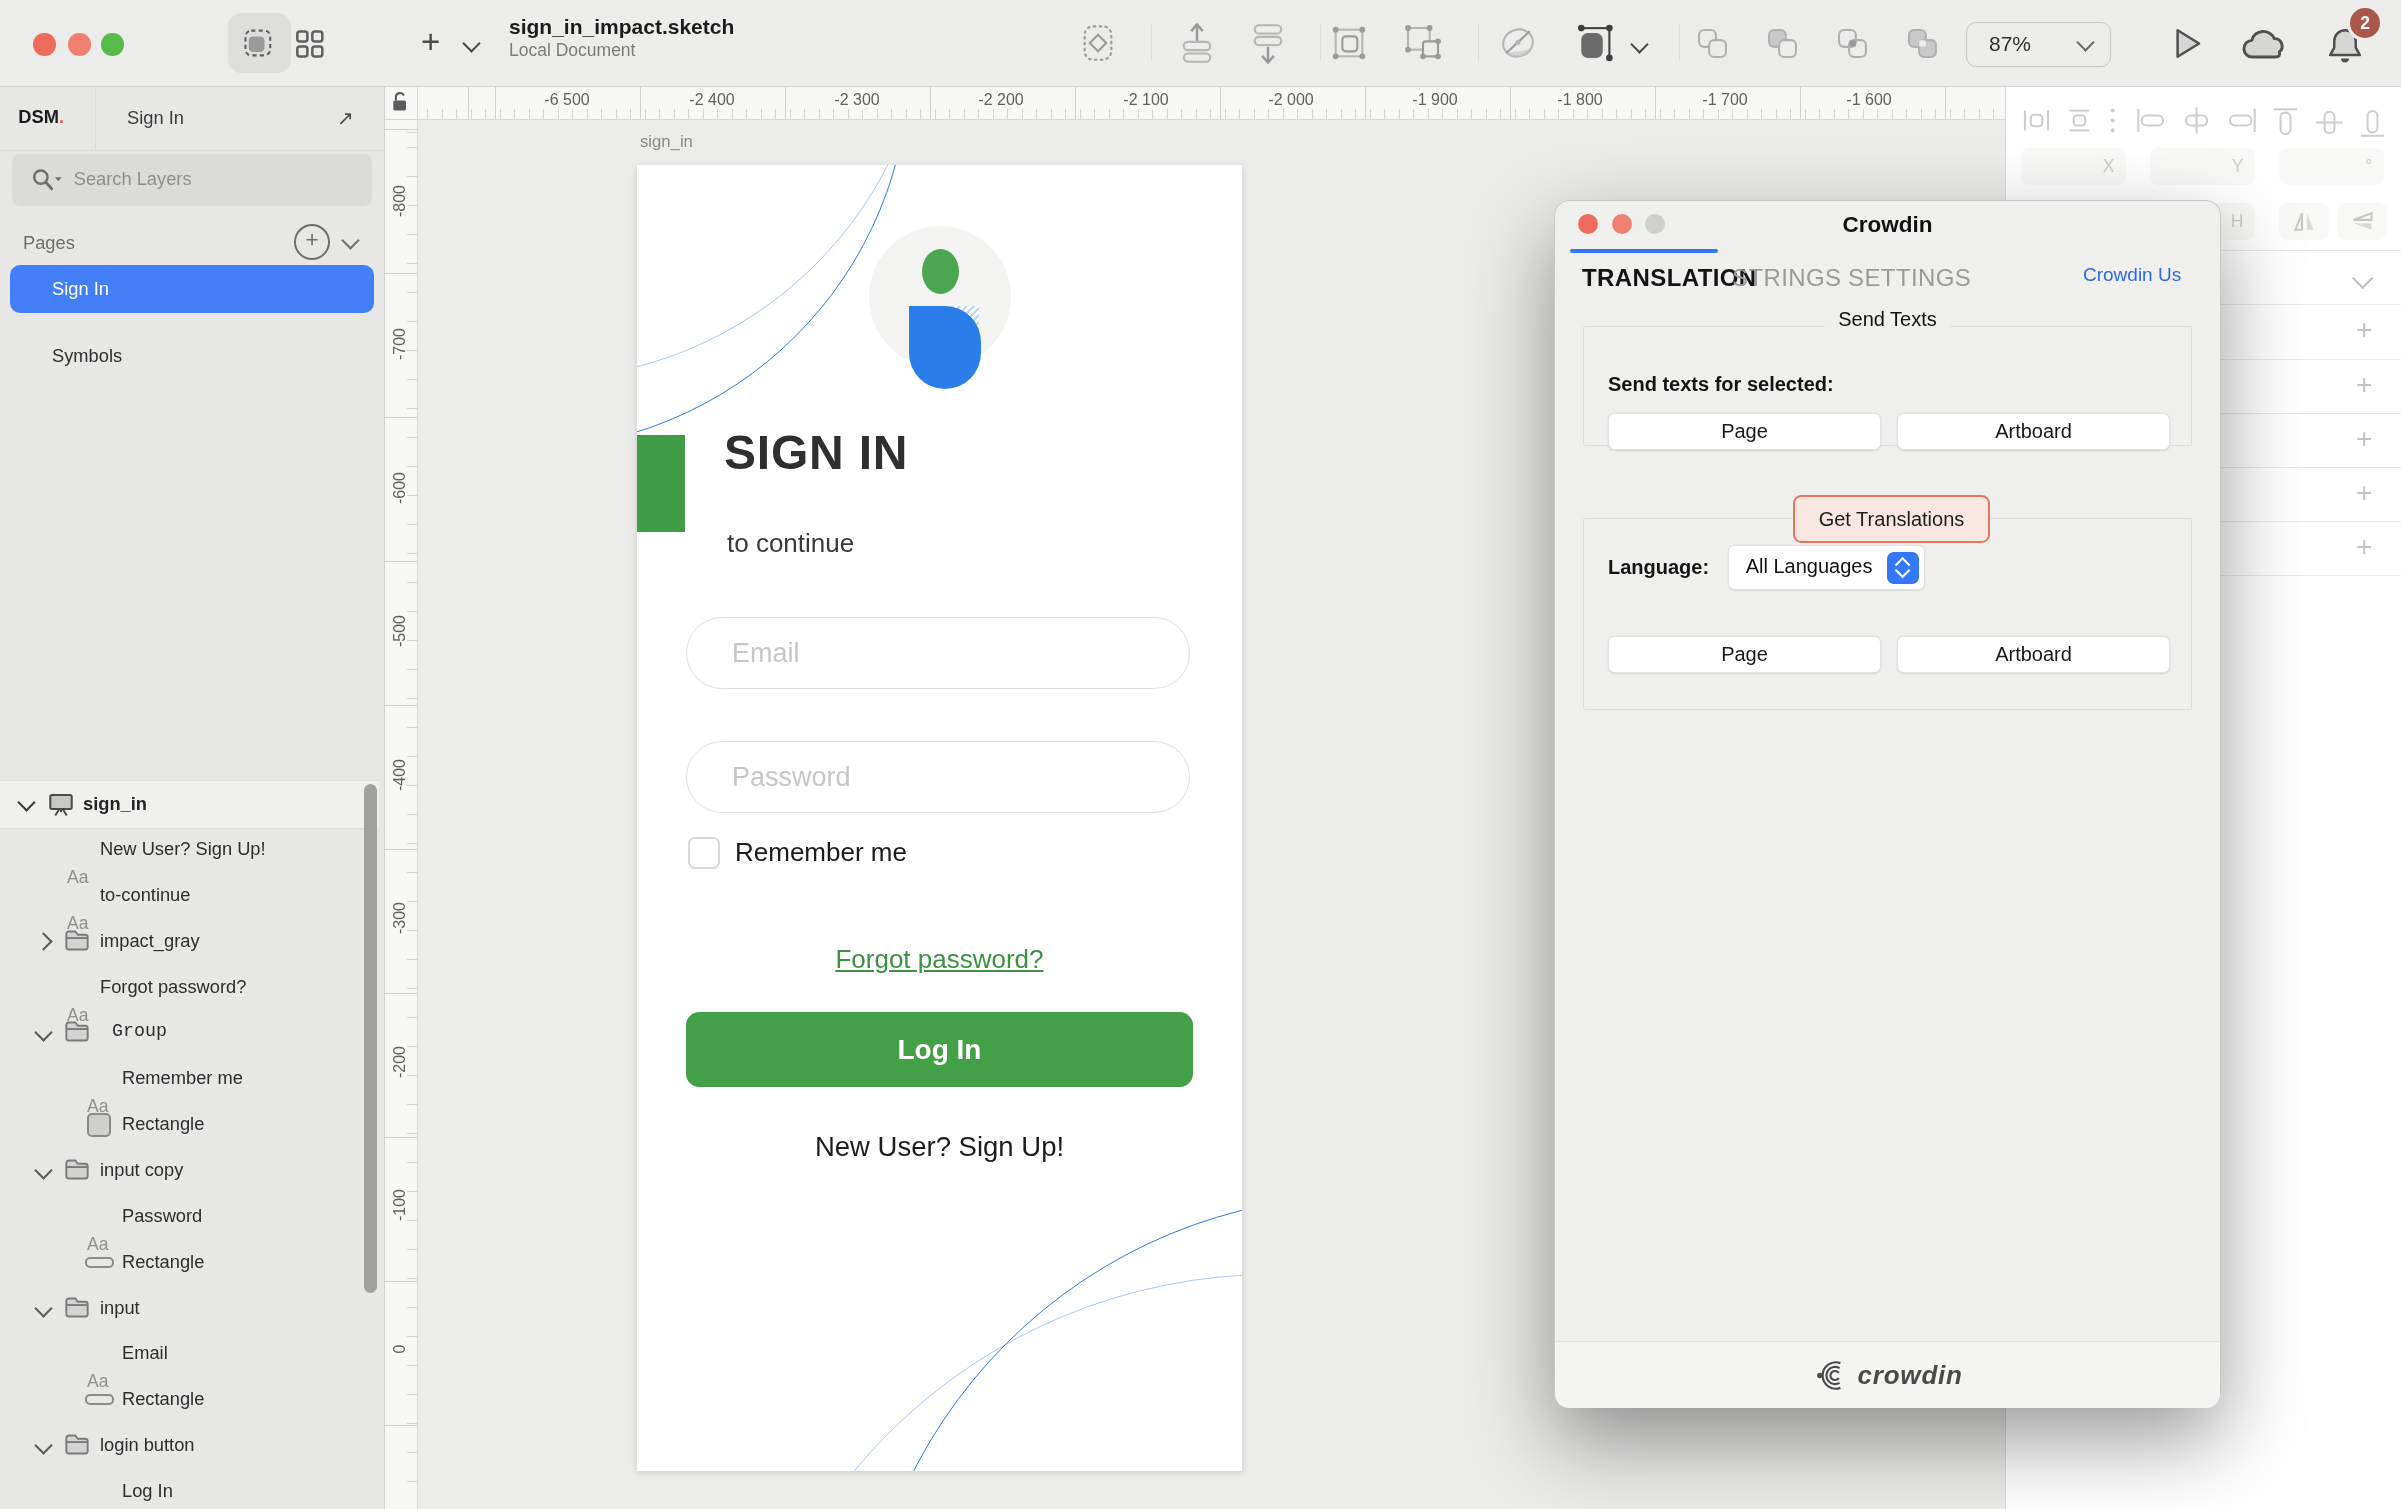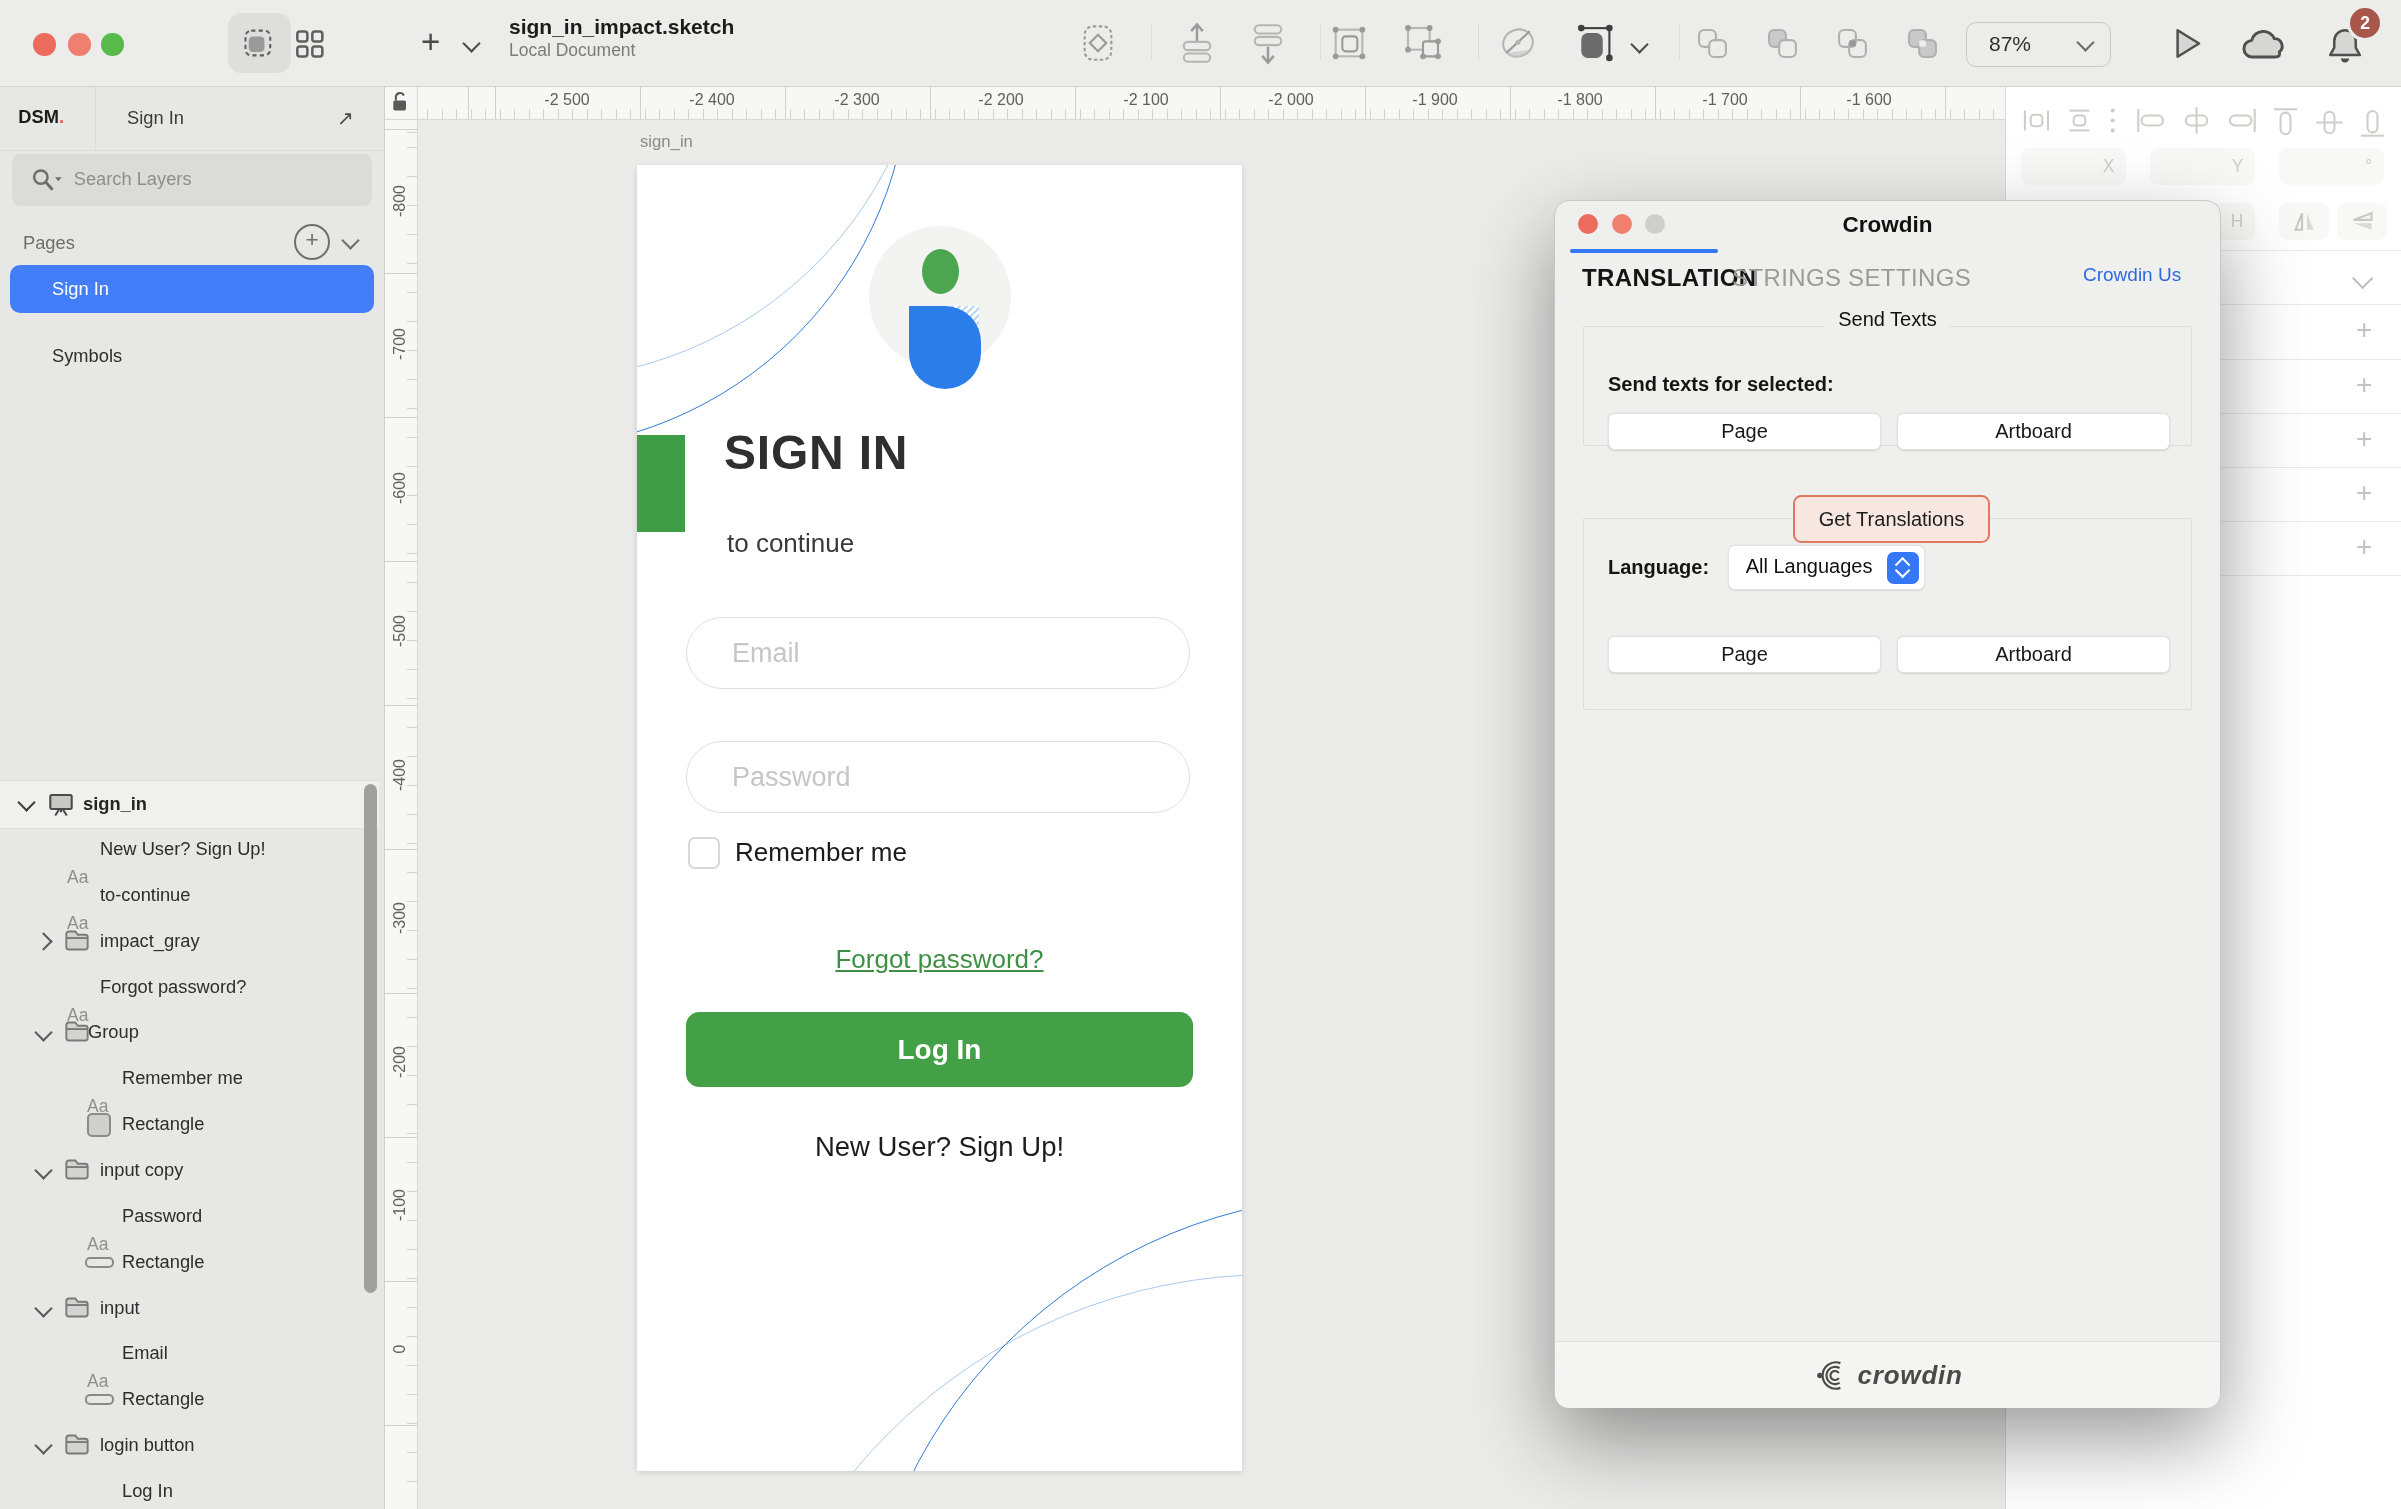--- a/index.html
+++ b/index.html
@@ -171,21 +171,21 @@
     <div class="ab-remember">Remember me</div>
     <div class="ab-forgot">Forgot password?</div>
     <div class="ab-login">Log In</div>
     <div class="ab-signup">New User? Sign Up!</div>
   </div>
 
   <div class="abs h-ruler">
     <div class="major"></div>
     <div class="minor"></div>
     <div id="h-nums">
-        <span class="h-num" style="left: 183px;">-2 500</span>
+        <span class="h-num" style="left: 183px;">-6 500</span>
         <span class="h-num" style="left: 328px;">-2 400</span>
         <span class="h-num" style="left: 473px;">-2 300</span>
         <span class="h-num" style="left: 617px;">-2 200</span>
         <span class="h-num" style="left: 762px;">-2 100</span>
         <span class="h-num" style="left: 907px;">-2 000</span>
         <span class="h-num" style="left: 1051px;">-1 900</span>
         <span class="h-num" style="left: 1196px;">-1 800</span>
         <span class="h-num" style="left: 1341px;">-1 700</span>
         <span class="h-num" style="left: 1485px;">-1 600</span>
       </div>
@@ -388,21 +388,21 @@
         <div class="lrow" style="top: 138px;">
           <span class="aa" style="left:67px;">Aa</span>
           <span class="lbl" style="left:100px;">Forgot password?</span>
         </div>
         <div class="lrow" style="top: 183px;">
           <div class="chev chev-d" style="position:absolute;left:37px;top:16.7px;border-width:2.2px;border-color:#5a5a5a;"></div>
           <span style="position:absolute;left:63px;top:11px;"><svg width="28" height="23" viewBox="0 0 34 28">
               <path d="M4 6 a3 3 0 0 1 3-3 h8 l3 4 h9 a3 3 0 0 1 3 3 v12 a3 3 0 0 1 -3 3 h-20 a3 3 0 0 1 -3 -3 z" fill="#d3d3d2" stroke="#7a7a7a" stroke-width="2.3"></path>
               <path d="M4 11 h26" stroke="#7a7a7a" stroke-width="2.3"></path>
             </svg></span>
-          <span class="lbl" style="left:88px;">Group</span>
+          <span class="lbl" style="left:112px;font-family:Liberation Mono, monospace;">Group</span>
         </div>
         <div class="lrow" style="top: 229px;">
           <span class="aa" style="left:87px;">Aa</span>
           <span class="lbl" style="left:122px;">Remember me</span>
         </div>
         <div class="lrow" style="top: 275px;">
           <div class="rect-ic" style="position:absolute;left:87px;top:11.7px;"></div>
           <span class="lbl" style="left:122px;">Rectangle</span>
         </div>
         <div class="lrow" style="top: 321px;">

